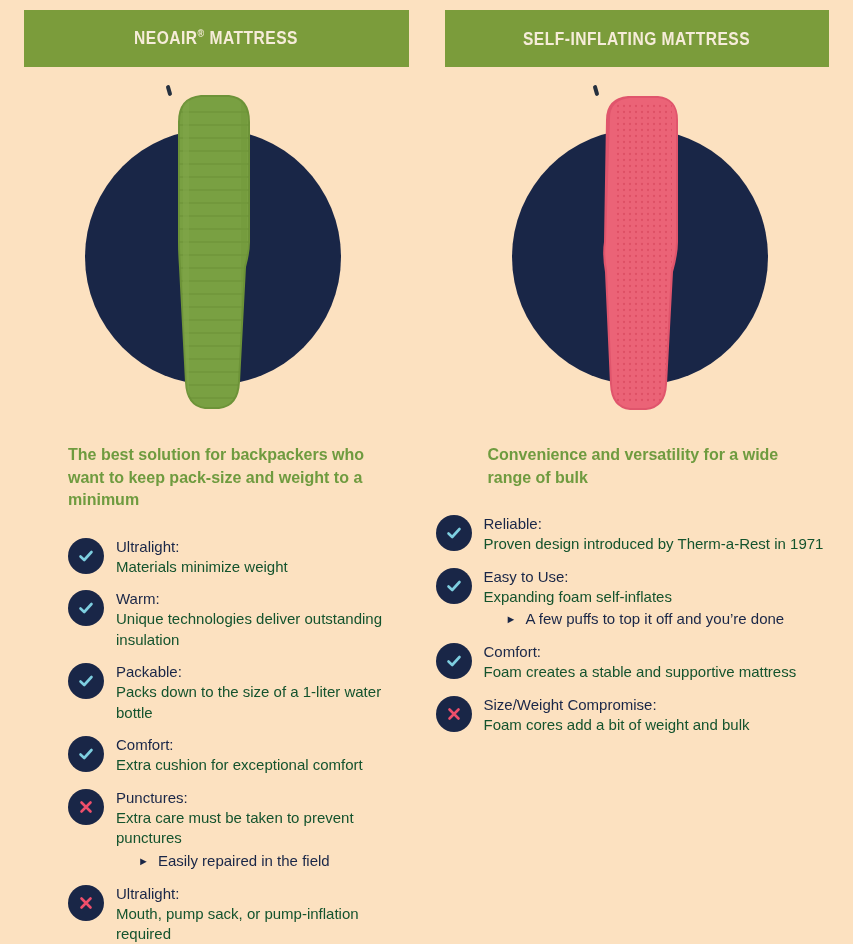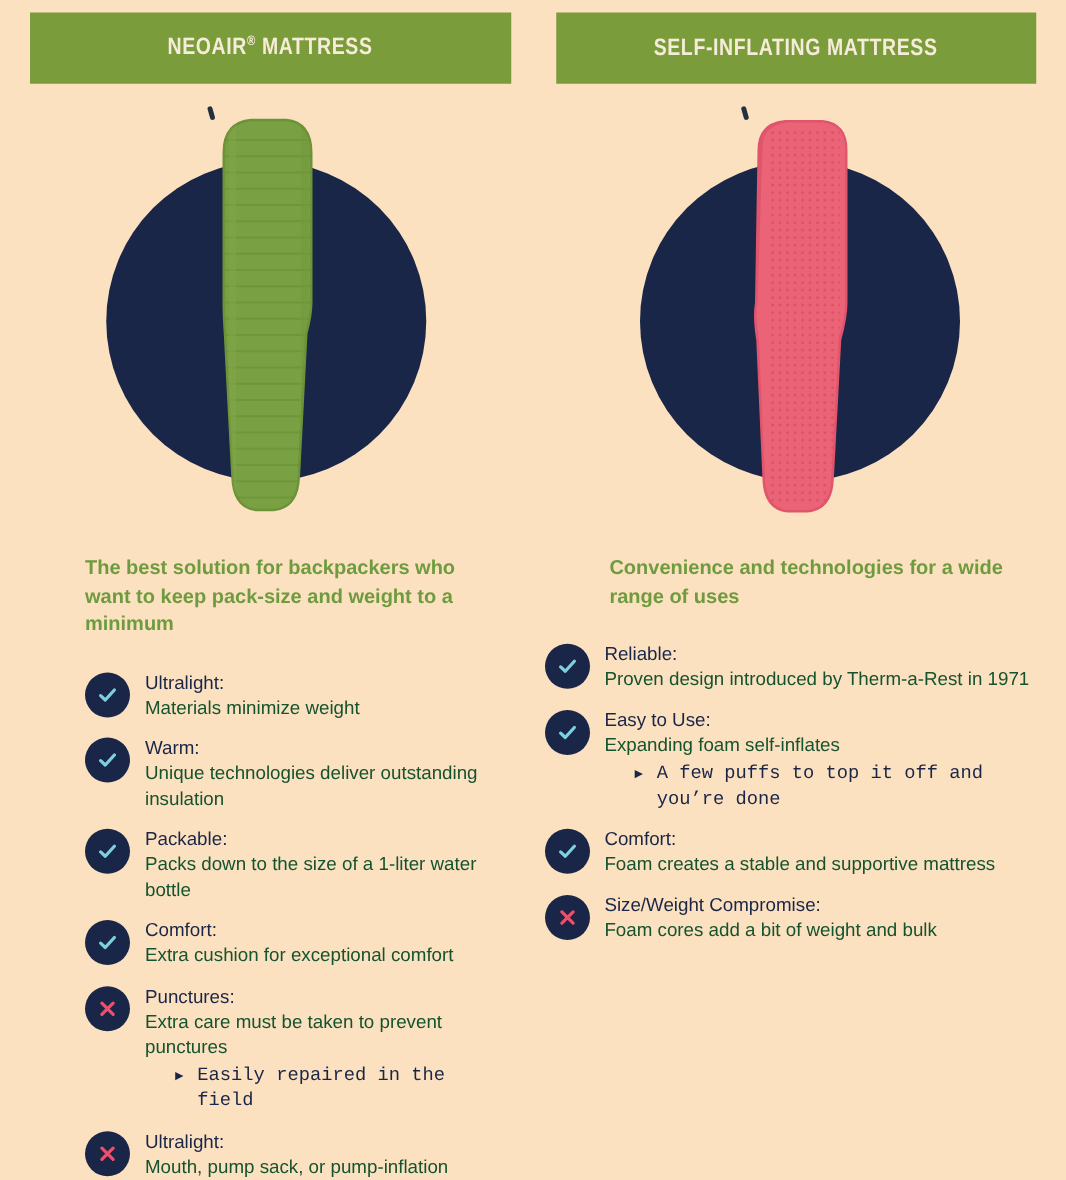--- a/index.html
+++ b/index.html
@@ -165,21 +165,20 @@
   .sub-arrow {
     color: #192647;
     font-size: 11px;
     line-height: 21px;
     margin-right: 9px;
   }
   .sub-text {
     color: #192647;
     font-size: 15px;
     line-height: 20.5px;
-    font-family: Liberation Mono, monospace;
   }
 </style>
 </head>
 <body>
 
 <div class="page">
   <div class="columns">
 
     <div class="column col-left">
 
@@ -349,21 +348,21 @@
                 <path d="M30 26 Q30 8 50 6 L78 6 Q96 8 96 26 L96 150 Q96 162 91 178 L85 292 Q84 314 66 316 L50 316 Q33 314 32 292 L27 178 Q24 162 26 150 Z" fill="#eb6377"></path>
                 <g clip-path="url(#matclipR)">
                   <rect x="34" y="10" width="58" height="302" fill="url(#dots)"></rect>
                 </g>
               </svg>
             </div>
           </div>
         </div>
       </div>
 
-      <div class="tagline">Convenience and technologies for a wide range of uses</div>
+      <div class="tagline">Convenience and versatility for a wide range of bulk</div>
 
       <div class="features">
 
         <div class="feature">
           <div class="badge">
             <svg width="20" height="20" viewBox="0 0 20 20">
                 <path d="M4.5 10.5 L8.2 14 L15.5 6" fill="none" stroke="#7ecfe0" stroke-width="2.6" stroke-linecap="round" stroke-linejoin="round"></path>
               </svg>
           </div>
           <div class="feature-text">

